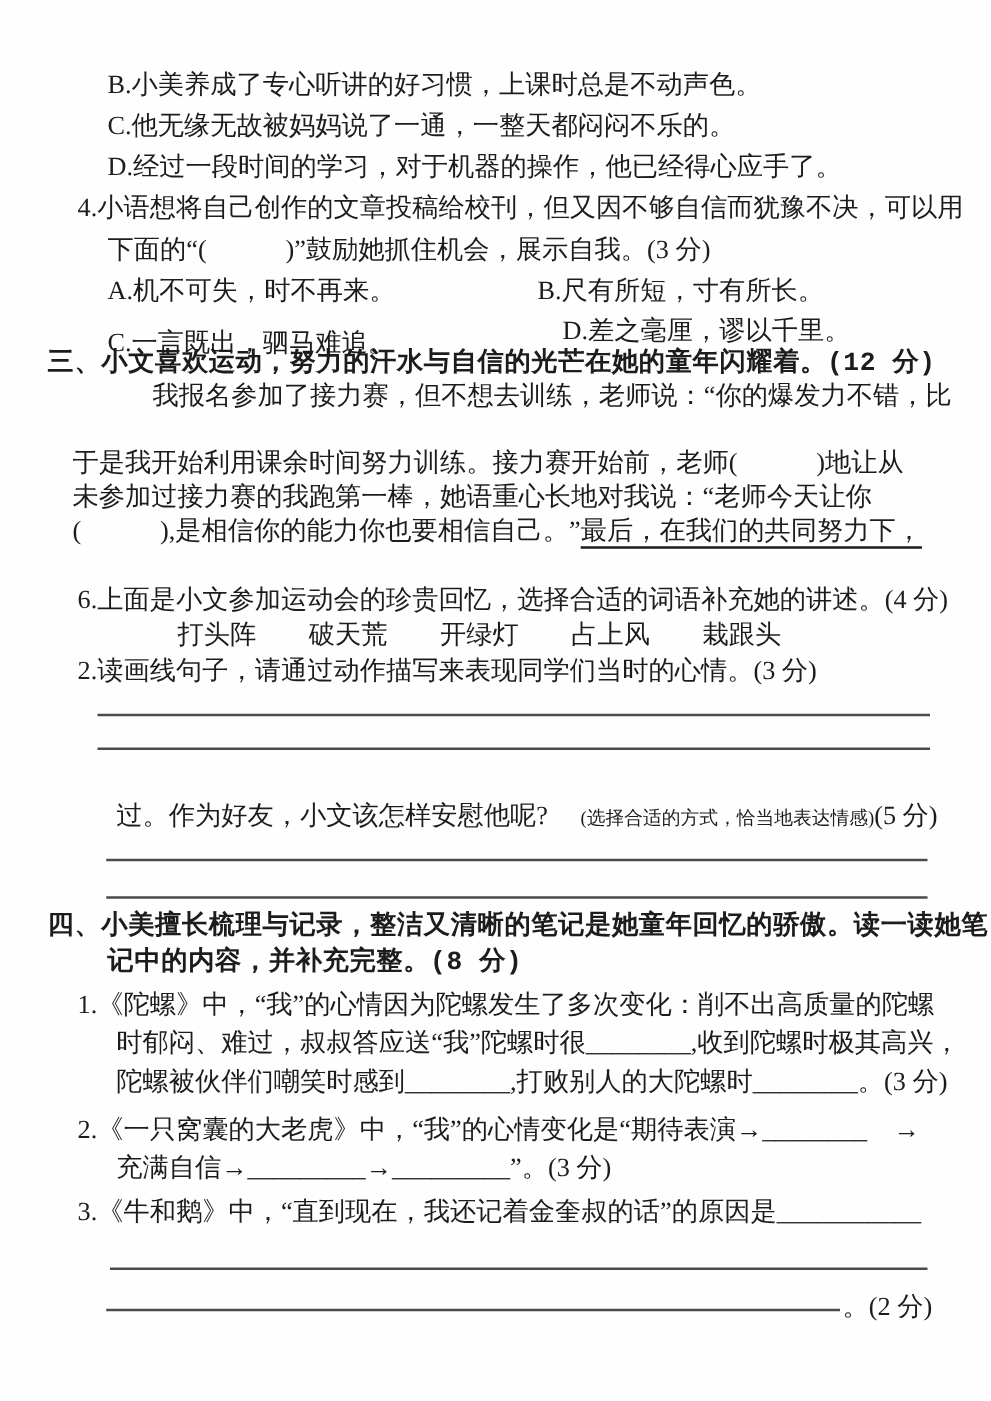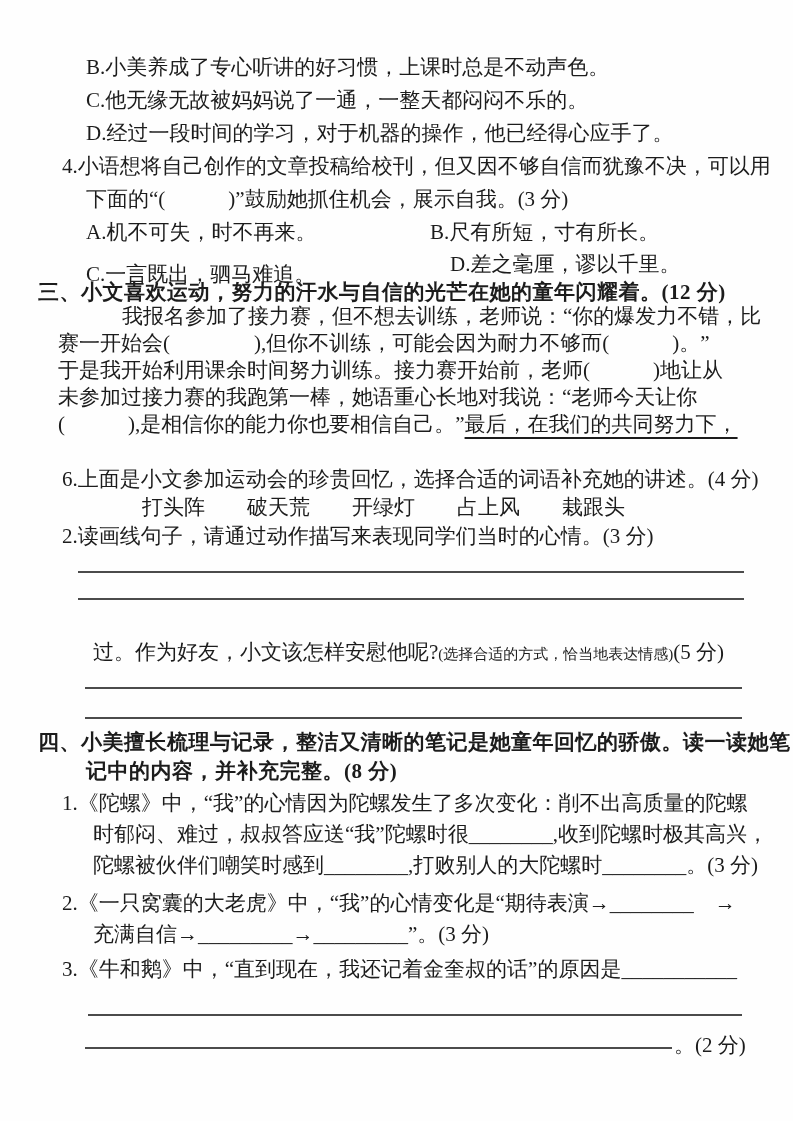--- a/index.html
+++ b/index.html
@@ -2,24 +2,24 @@
 <html><head>
 <meta charset="utf-8">
 <style>
   html,body{margin:0;padding:0;background:#ffffff;}
   .page{
     position:relative;width:793px;height:1121px;background:#fefefe;
     overflow:hidden;color:#1c1c1c;
     font-family:"Liberation Serif","DejaVu Serif",serif;
   }
   .ln{position:absolute;white-space:nowrap;font-size:21px;line-height:26px;}
-  .head{font-family:Liberation Serif, serif;font-weight:700;letter-spacing:0.5px;}
+  .head{font-family:Liberation Mono, monospace;font-weight:700;letter-spacing:0.5px;}
   .kai{}
   .u{text-decoration:underline;text-underline-offset:6px;text-decoration-thickness:1.5px;}
-  .note{font-size:15px;}
+  .note{font-size:15px;margin-left:26px;}
   .rule{position:absolute;height:0;border-top:2px solid #4b4b4b;}
 </style>
 </head>
 <body>
 
 <div class="page">
 
   <div class="ln" style="left:86px;top:54px">B.小美养成了专心听讲的好习惯，上课时总是不动声色。</div>
   <div class="ln" style="left:86px;top:87px">C.他无缘无故被妈妈说了一通，一整天都闷闷不乐的。</div>
   <div class="ln" style="left:86px;top:120px">D.经过一段时间的学习，对于机器的操作，他已经得心应手了。</div>
@@ -27,21 +27,20 @@
   <div class="ln" style="left:62px;top:153px">4.小语想将自己创作的文章投稿给校刊，但又因不够自信而犹豫不决，可以用</div>
   <div class="ln" style="left:86px;top:186px">下面的“(　　　)”鼓励她抓住机会，展示自我。(3 分)</div>
   <div class="ln" style="left:86px;top:219px">A.机不可失，时不再来。</div>
   <div class="ln" style="left:430px;top:219px">B.尺有所短，寸有所长。</div>
   <div class="ln" style="left:86px;top:261px">C.一言既出，驷马难追。</div>
   <div class="ln" style="left:450px;top:251px">D.差之毫厘，谬以千里。</div>
 
   <div class="ln head" style="left:38px;top:279px">三、小文喜欢运动，努力的汗水与自信的光芒在她的童年闪耀着。(12 分)</div>
 
   <div class="ln kai" style="left:122px;top:303px">我报名参加了接力赛，但不想去训练，老师说：“你的爆发力不错，比</div>
-  <div class="ln kai" style="left:58px;top:330px">赛一开始会(　　　　),但你不训练，可能会因为耐力不够而(　　　)。”</div>
   <div class="ln kai" style="left:58px;top:357px">于是我开始利用课余时间努力训练。接力赛开始前，老师(　　　)地让从</div>
   <div class="ln kai" style="left:58px;top:384px">未参加过接力赛的我跑第一棒，她语重心长地对我说：“老师今天让你</div>
   <div class="ln kai" style="left:58px;top:411px"><span>(　　　),是相信你的能力你也要相信自己。”</span><span class="u">最后，在我们的共同努力下，</span></div>
 
   <div class="ln" style="left:62px;top:466px">6.上面是小文参加运动会的珍贵回忆，选择合适的词语补充她的讲述。(4 分)</div>
   <div class="ln" style="left:142px;top:494px">打头阵　　破天荒　　开绿灯　　占上风　　栽跟头</div>
   <div class="ln" style="left:62px;top:523px">2.读画线句子，请通过动作描写来表现同学们当时的心情。(3 分)</div>
 
   <div class="rule" style="left:78px;top:571px;width:666px"></div>
   <div class="rule" style="left:78px;top:598px;width:666px"></div>

